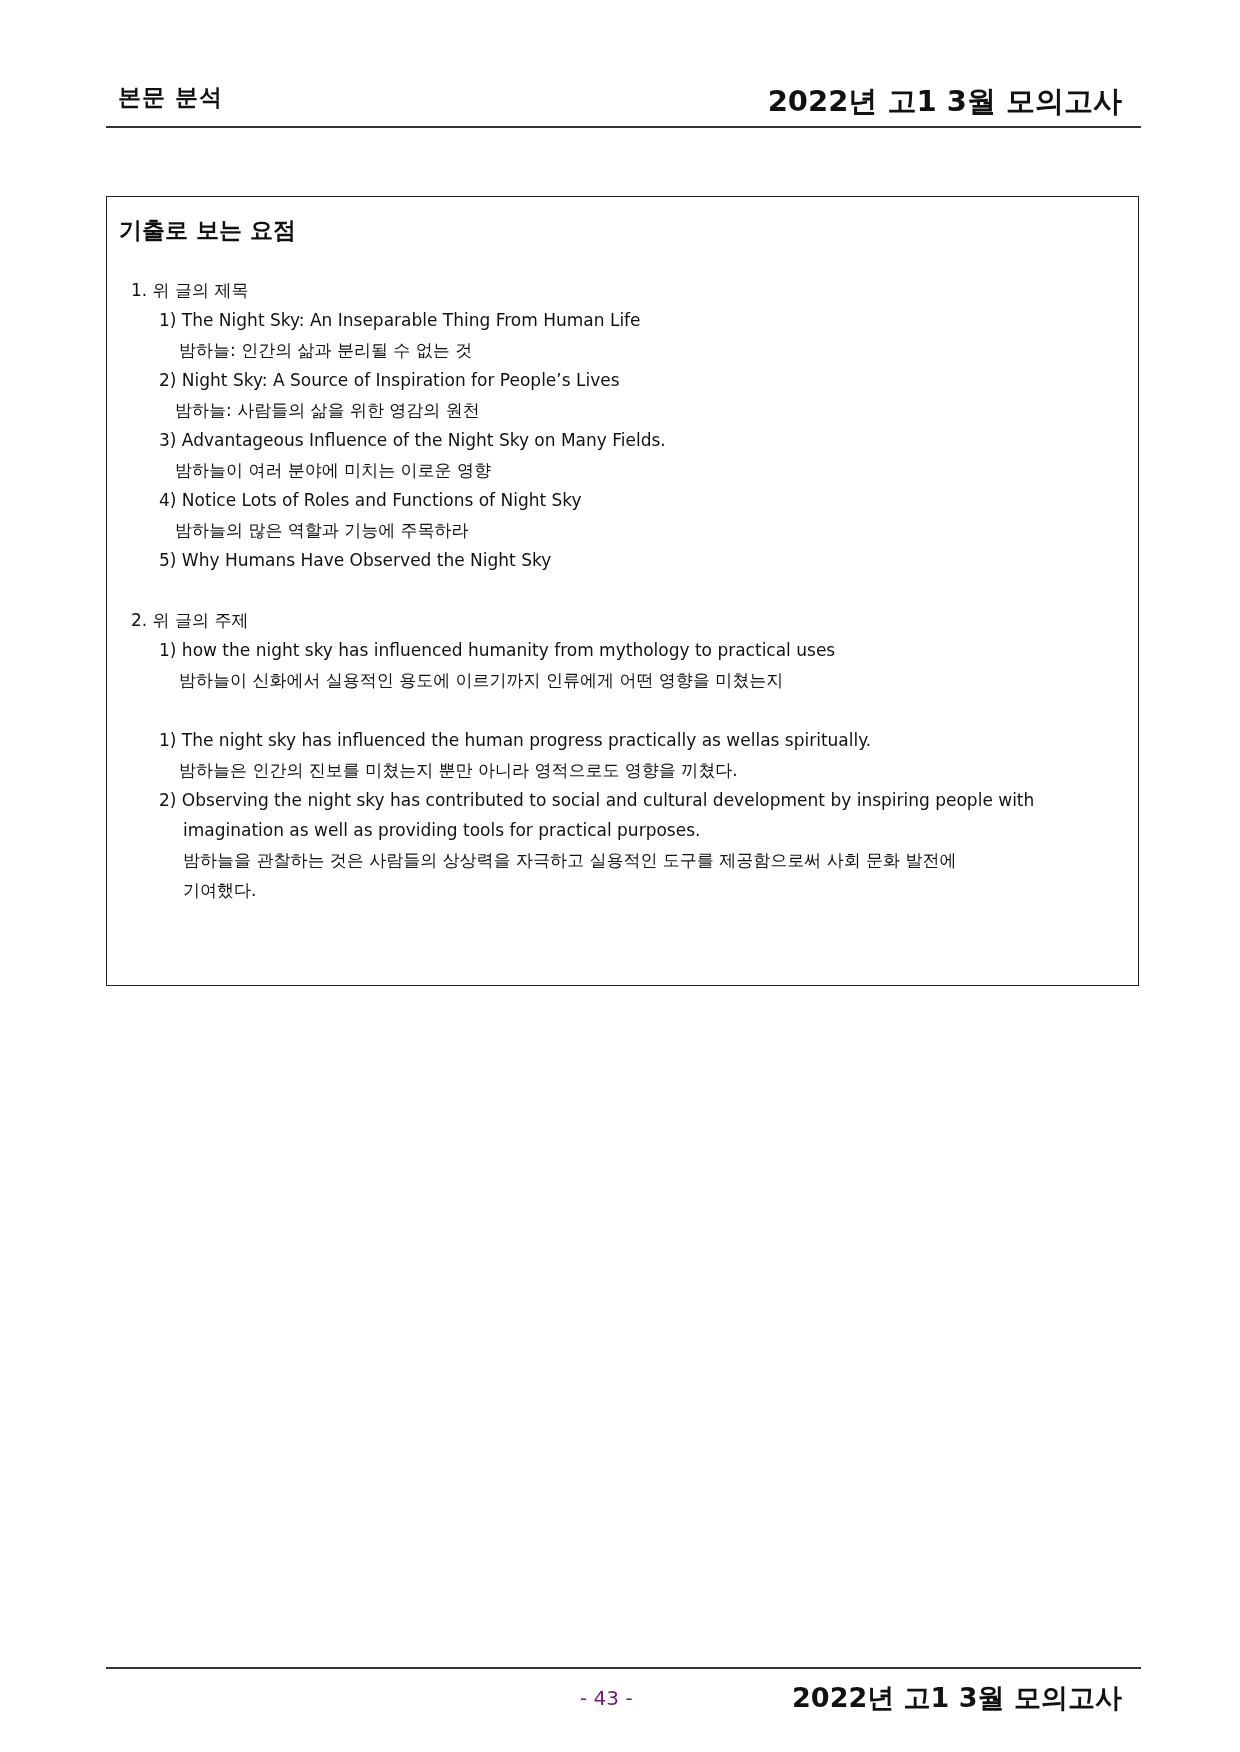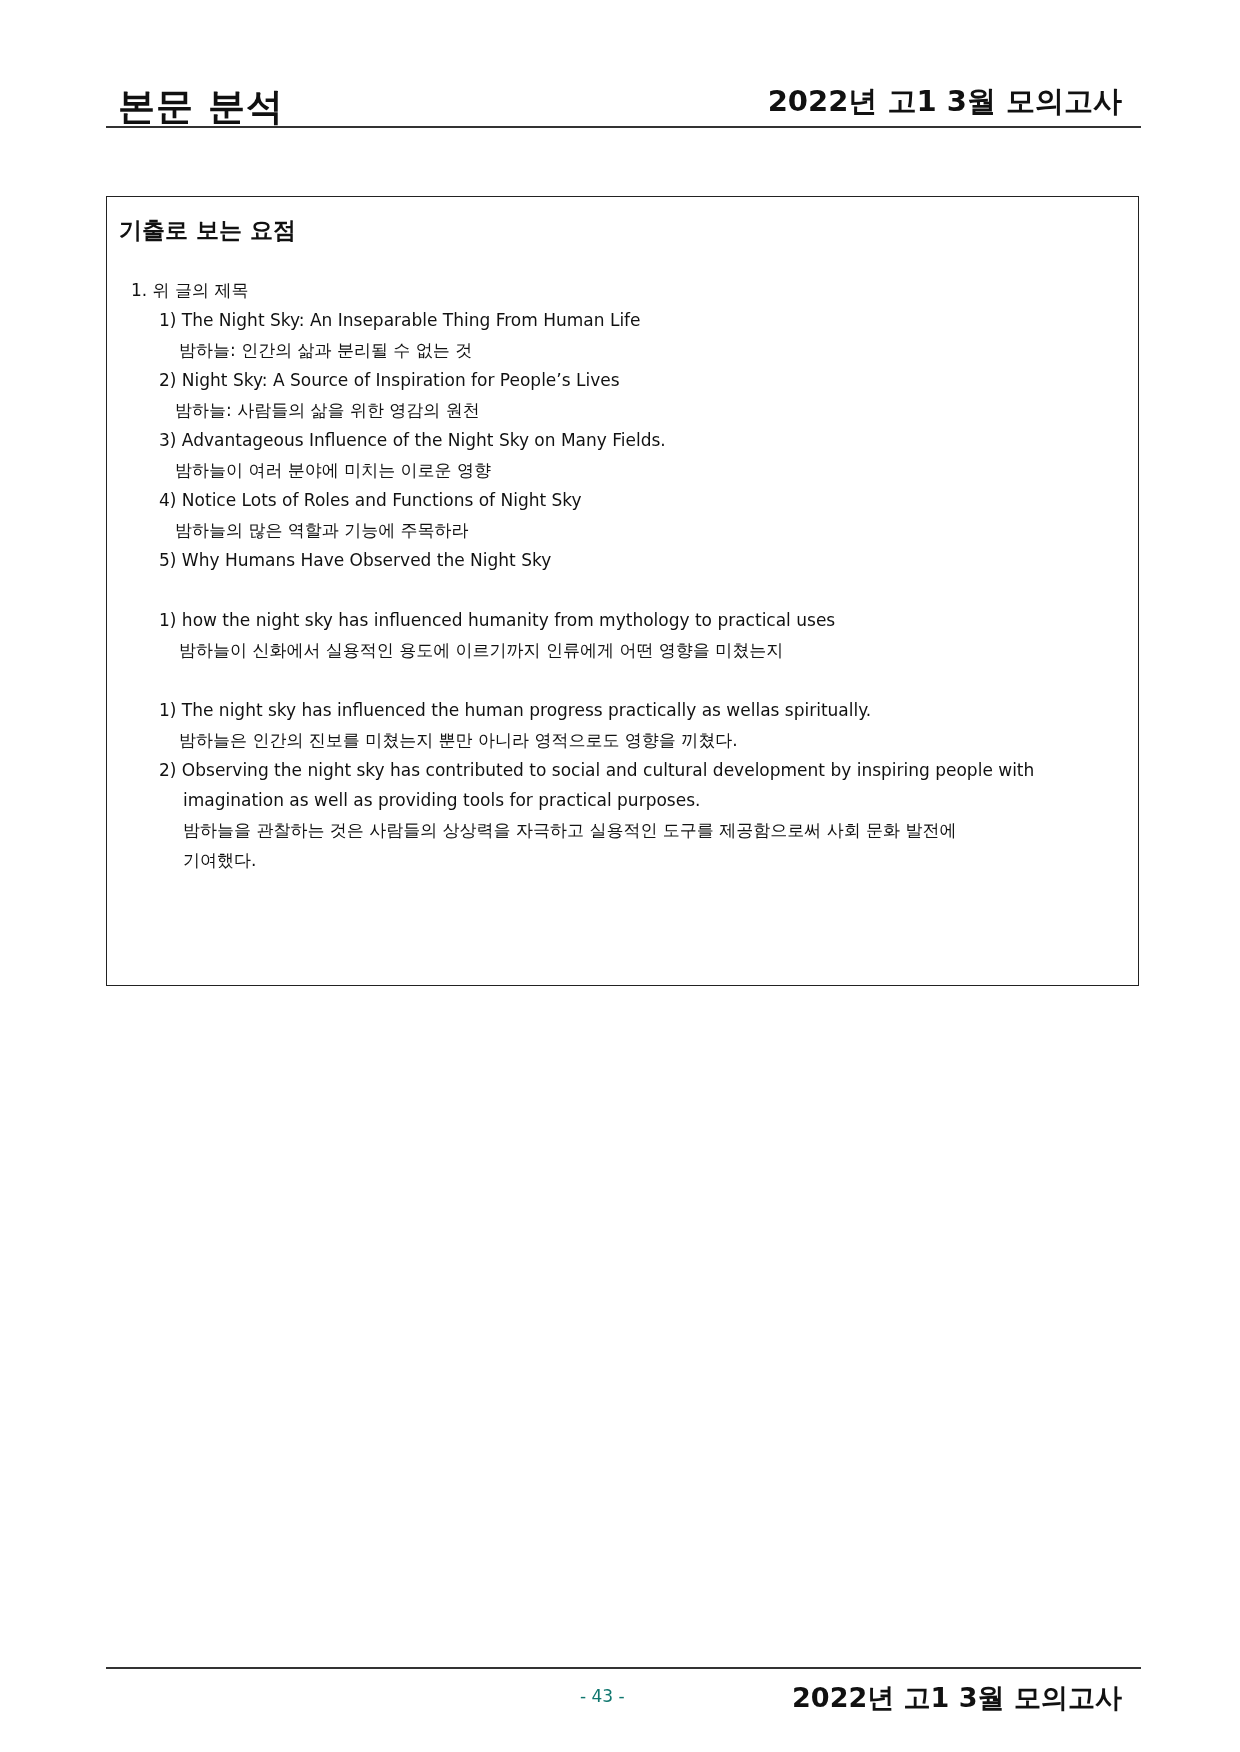--- a/index.html
+++ b/index.html
@@ -2,21 +2,21 @@
 <html><head>
   <meta charset="utf-8">
   <style>
     html, body { margin: 0; padding: 0; background: #ffffff; }
     body {
       width: 1240px; height: 1752px; position: relative; overflow: hidden;
       font-family: "DejaVu Sans", "Liberation Sans", sans-serif; color: #111;
     }
     .hdr-left {
       position: absolute; left: 118px; top: 82px;
-      font-size: 37px; font-weight: bold; letter-spacing: 1px;
+      font-size: 23px; font-weight: bold; letter-spacing: 1px;
     }
     .hdr-right {
       position: absolute; right: 118px; top: 82px;
       font-size: 29px; font-weight: bold; letter-spacing: 0px;
     }
     .hdr-rule {
       position: absolute; left: 106px; top: 126px; width: 1035px; height: 2px;
       background: #333;
     }
     .box {
@@ -32,21 +32,21 @@
     .item-en { padding-left: 28px; height: 30px; line-height: 30px; }
     .item-ko { padding-left: 48px; height: 30px; line-height: 30px; }
     .item-ko.sh { padding-left: 44px; }
     .item-cont { padding-left: 52px; height: 30px; line-height: 30px; }
     .gap { height: 30px; }
     .ftr-rule {
       position: absolute; left: 106px; top: 1667px; width: 1035px; height: 2px;
       background: #333;
     }
     .ftr-page {
-      position: absolute; left: 580px; top: 1686px; font-size: 17px; color: #0f766e;
+      position: absolute; left: 580px; top: 1686px; font-size: 20px; color: #701a75;
     }
     .ftr-right {
       position: absolute; right: 118px; top: 1680px;
       font-size: 27px; font-weight: bold;
     }
   </style>
 </head>
 <body>
 
 <div class="hdr-left">본문 분석</div>
@@ -63,20 +63,21 @@
     <div class="item-en">2) Night Sky: A Source of Inspiration for People’s Lives</div>
     <div class="item-ko sh">밤하늘: 사람들의 삶을 위한 영감의 원천</div>
     <div class="item-en">3) Advantageous Influence of the Night Sky on Many Fields.</div>
     <div class="item-ko sh">밤하늘이 여러 분야에 미치는 이로운 영향</div>
     <div class="item-en">4) Notice Lots of Roles and Functions of Night Sky</div>
     <div class="item-ko sh">밤하늘의 많은 역할과 기능에 주목하라</div>
     <div class="item-en">5) Why Humans Have Observed the Night Sky</div>
 
     <div class="gap"></div>
 
+    <div class="sec-head">2. 위 글의 주제</div>
     <div class="item-en">1) how the night sky has influenced humanity from mythology to practical uses</div>
     <div class="item-ko">밤하늘이 신화에서 실용적인 용도에 이르기까지 인류에게 어떤 영향을 미쳤는지</div>
 
     <div class="gap"></div>
 
     <div class="item-en">1) The night sky has influenced the human progress practically as wellas spiritually.</div>
     <div class="item-ko">밤하늘은 인간의 진보를 미쳤는지 뿐만 아니라 영적으로도 영향을 끼쳤다.</div>
     <div class="item-en">2) Observing the night sky has contributed to social and cultural development by inspiring people with</div>
     <div class="item-cont">imagination as well as providing tools for practical purposes.</div>
     <div class="item-cont">밤하늘을 관찰하는 것은 사람들의 상상력을 자극하고 실용적인 도구를 제공함으로써 사회 문화 발전에</div>

